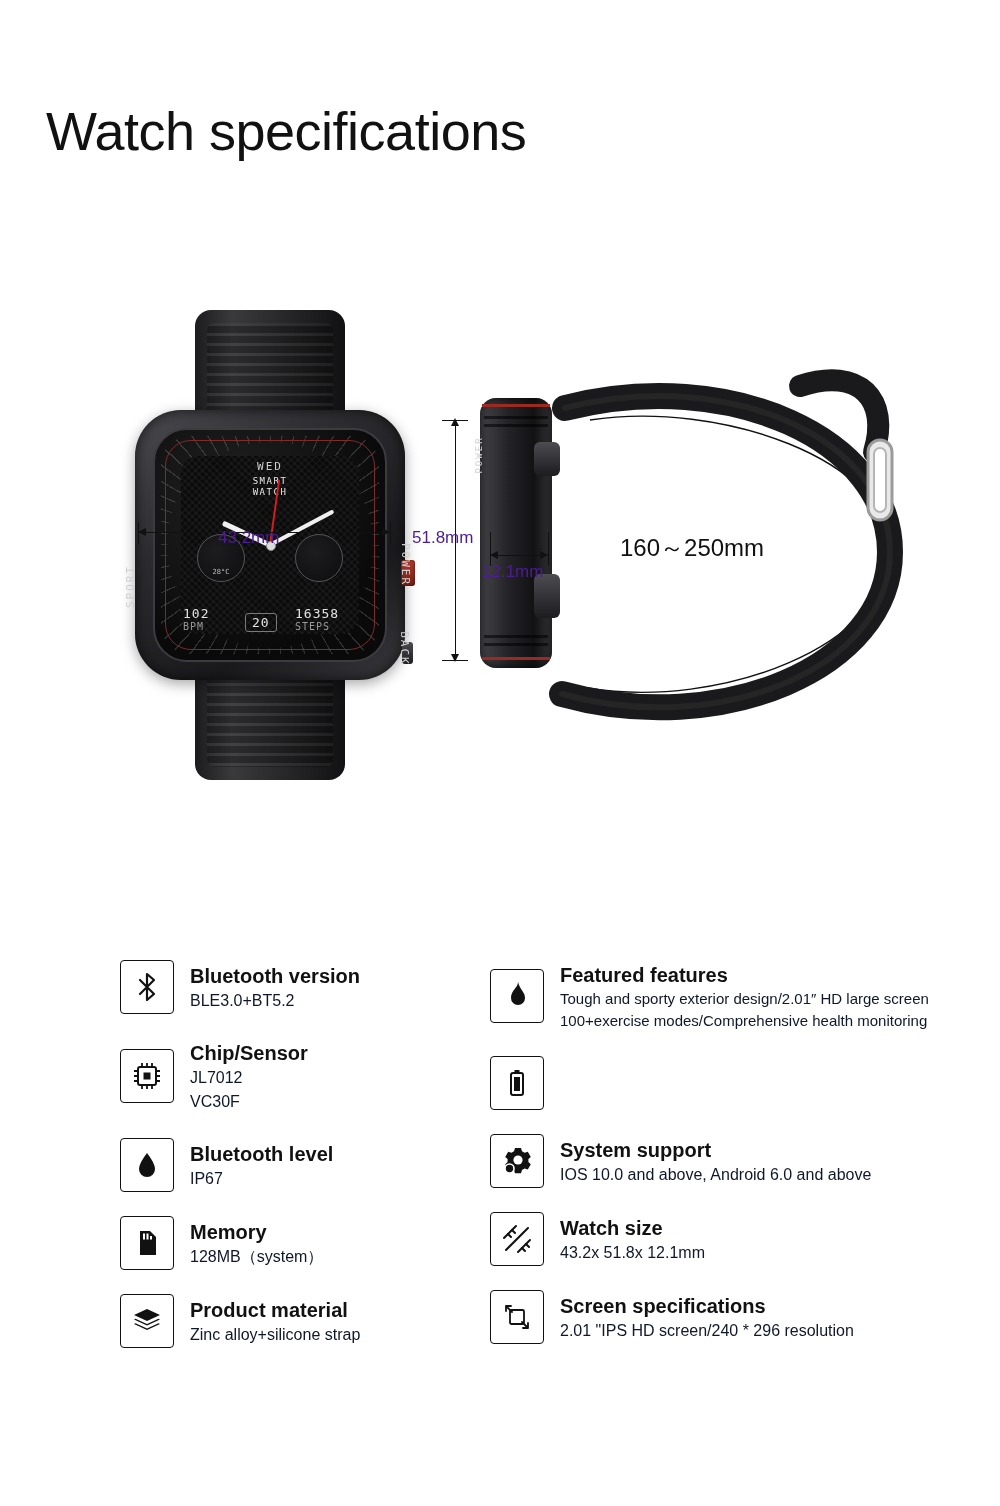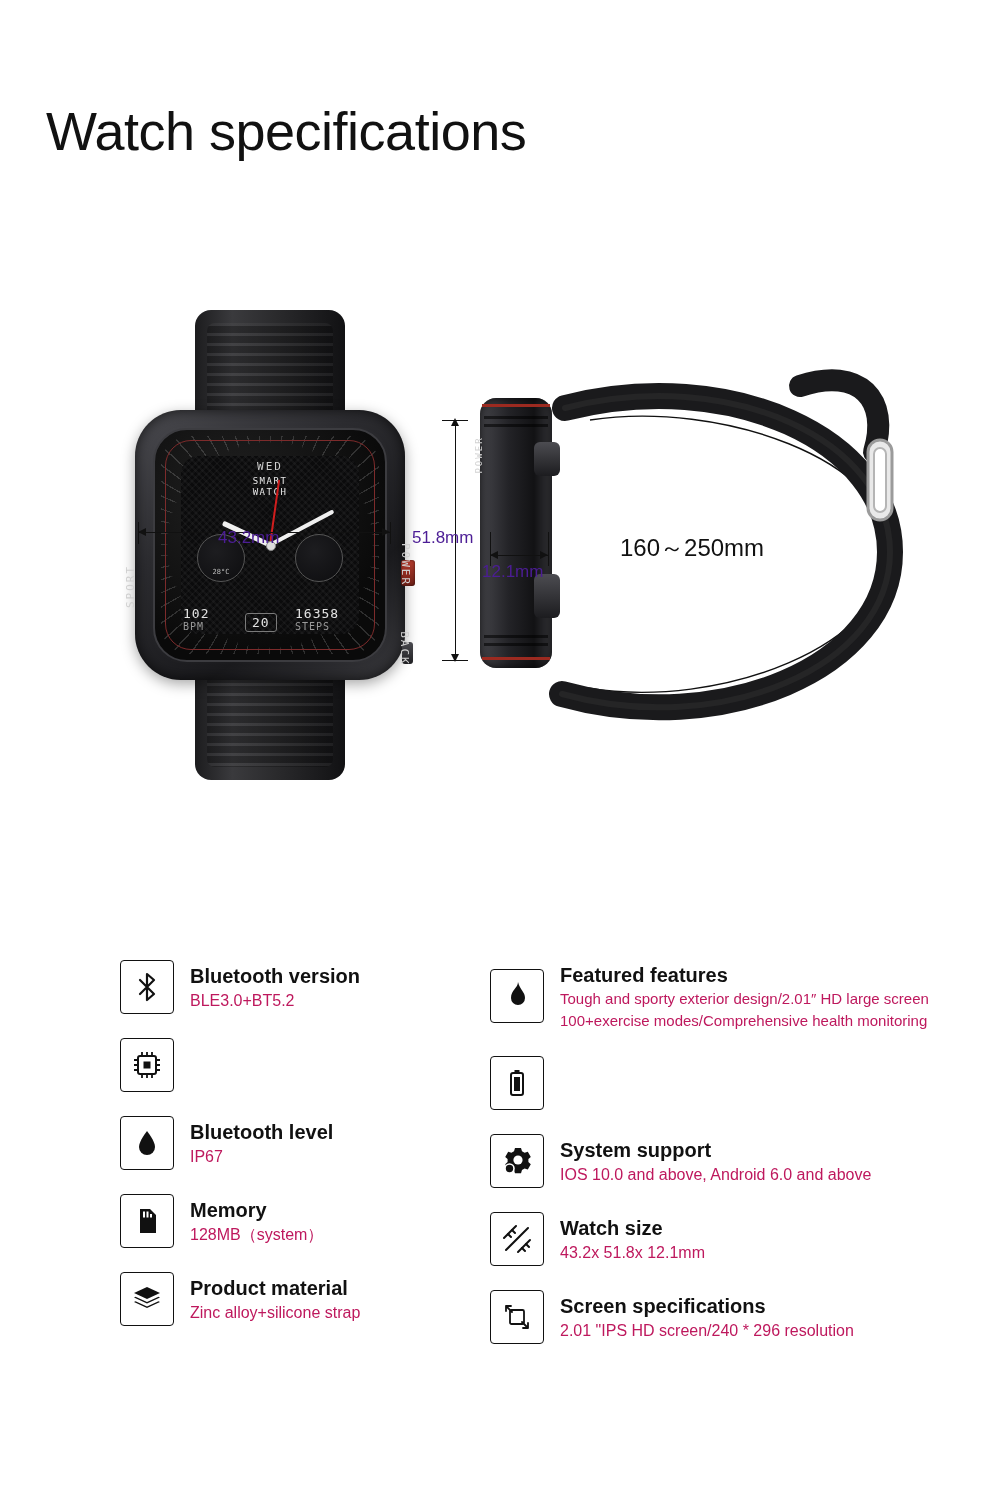--- a/index.html
+++ b/index.html
@@ -367,21 +367,21 @@
   .spec-icon svg { display: block; }
   .spec-text { padding-top: 2px; }
   .spec-title {
     font-size: 20px;
     font-weight: bold;
     color: #111;
     line-height: 26px;
   }
   .spec-value {
     font-size: 16px;
-    color: #be185d;
+    color: #0f172a;
     line-height: 24px;
   }
   .spec-value.small { font-size: 15px; line-height: 22px; }
   .spec-value.sub { margin-top: 0; }
 </style>
 </head>
 <body>
 
 <div class="page-title">Watch specifications</div>
 
@@ -508,20 +508,25 @@
     </div>
 
     <div class="spec-item">
       <div class="spec-icon">
         <svg width="30" height="30" viewBox="0 0 30 30" fill="none" stroke="#111" stroke-width="2">
           <rect x="6" y="6" width="18" height="18" rx="2"></rect>
           <rect x="11.5" y="11.5" width="7" height="7" fill="#111" stroke="none"></rect>
           <path d="M10 6V2M15 6V2M20 6V2M10 24v4M15 24v4M20 24v4M6 10H2M6 15H2M6 20H2M24 10h4M24 15h4M24 20h4" stroke-width="1.8"></path>
         </svg>
       </div>
+      <div class="spec-text">
+        <div class="spec-title">Chip/Sensor</div>
+        <div class="spec-value">JL7012</div>
+        <div class="spec-value">VC30F</div>
+      </div>
     </div>
 
     <div class="spec-item">
       <div class="spec-icon">
         <svg width="26" height="30" viewBox="0 0 26 30" fill="#111">
           <path d="M13 3 C13 3 5 13 5 19 a8 8 0 0 0 16 0 C21 13 13 3 13 3 Z"></path>
         </svg>
       </div>
       <div class="spec-text">
         <div class="spec-title">Bluetooth level</div>

